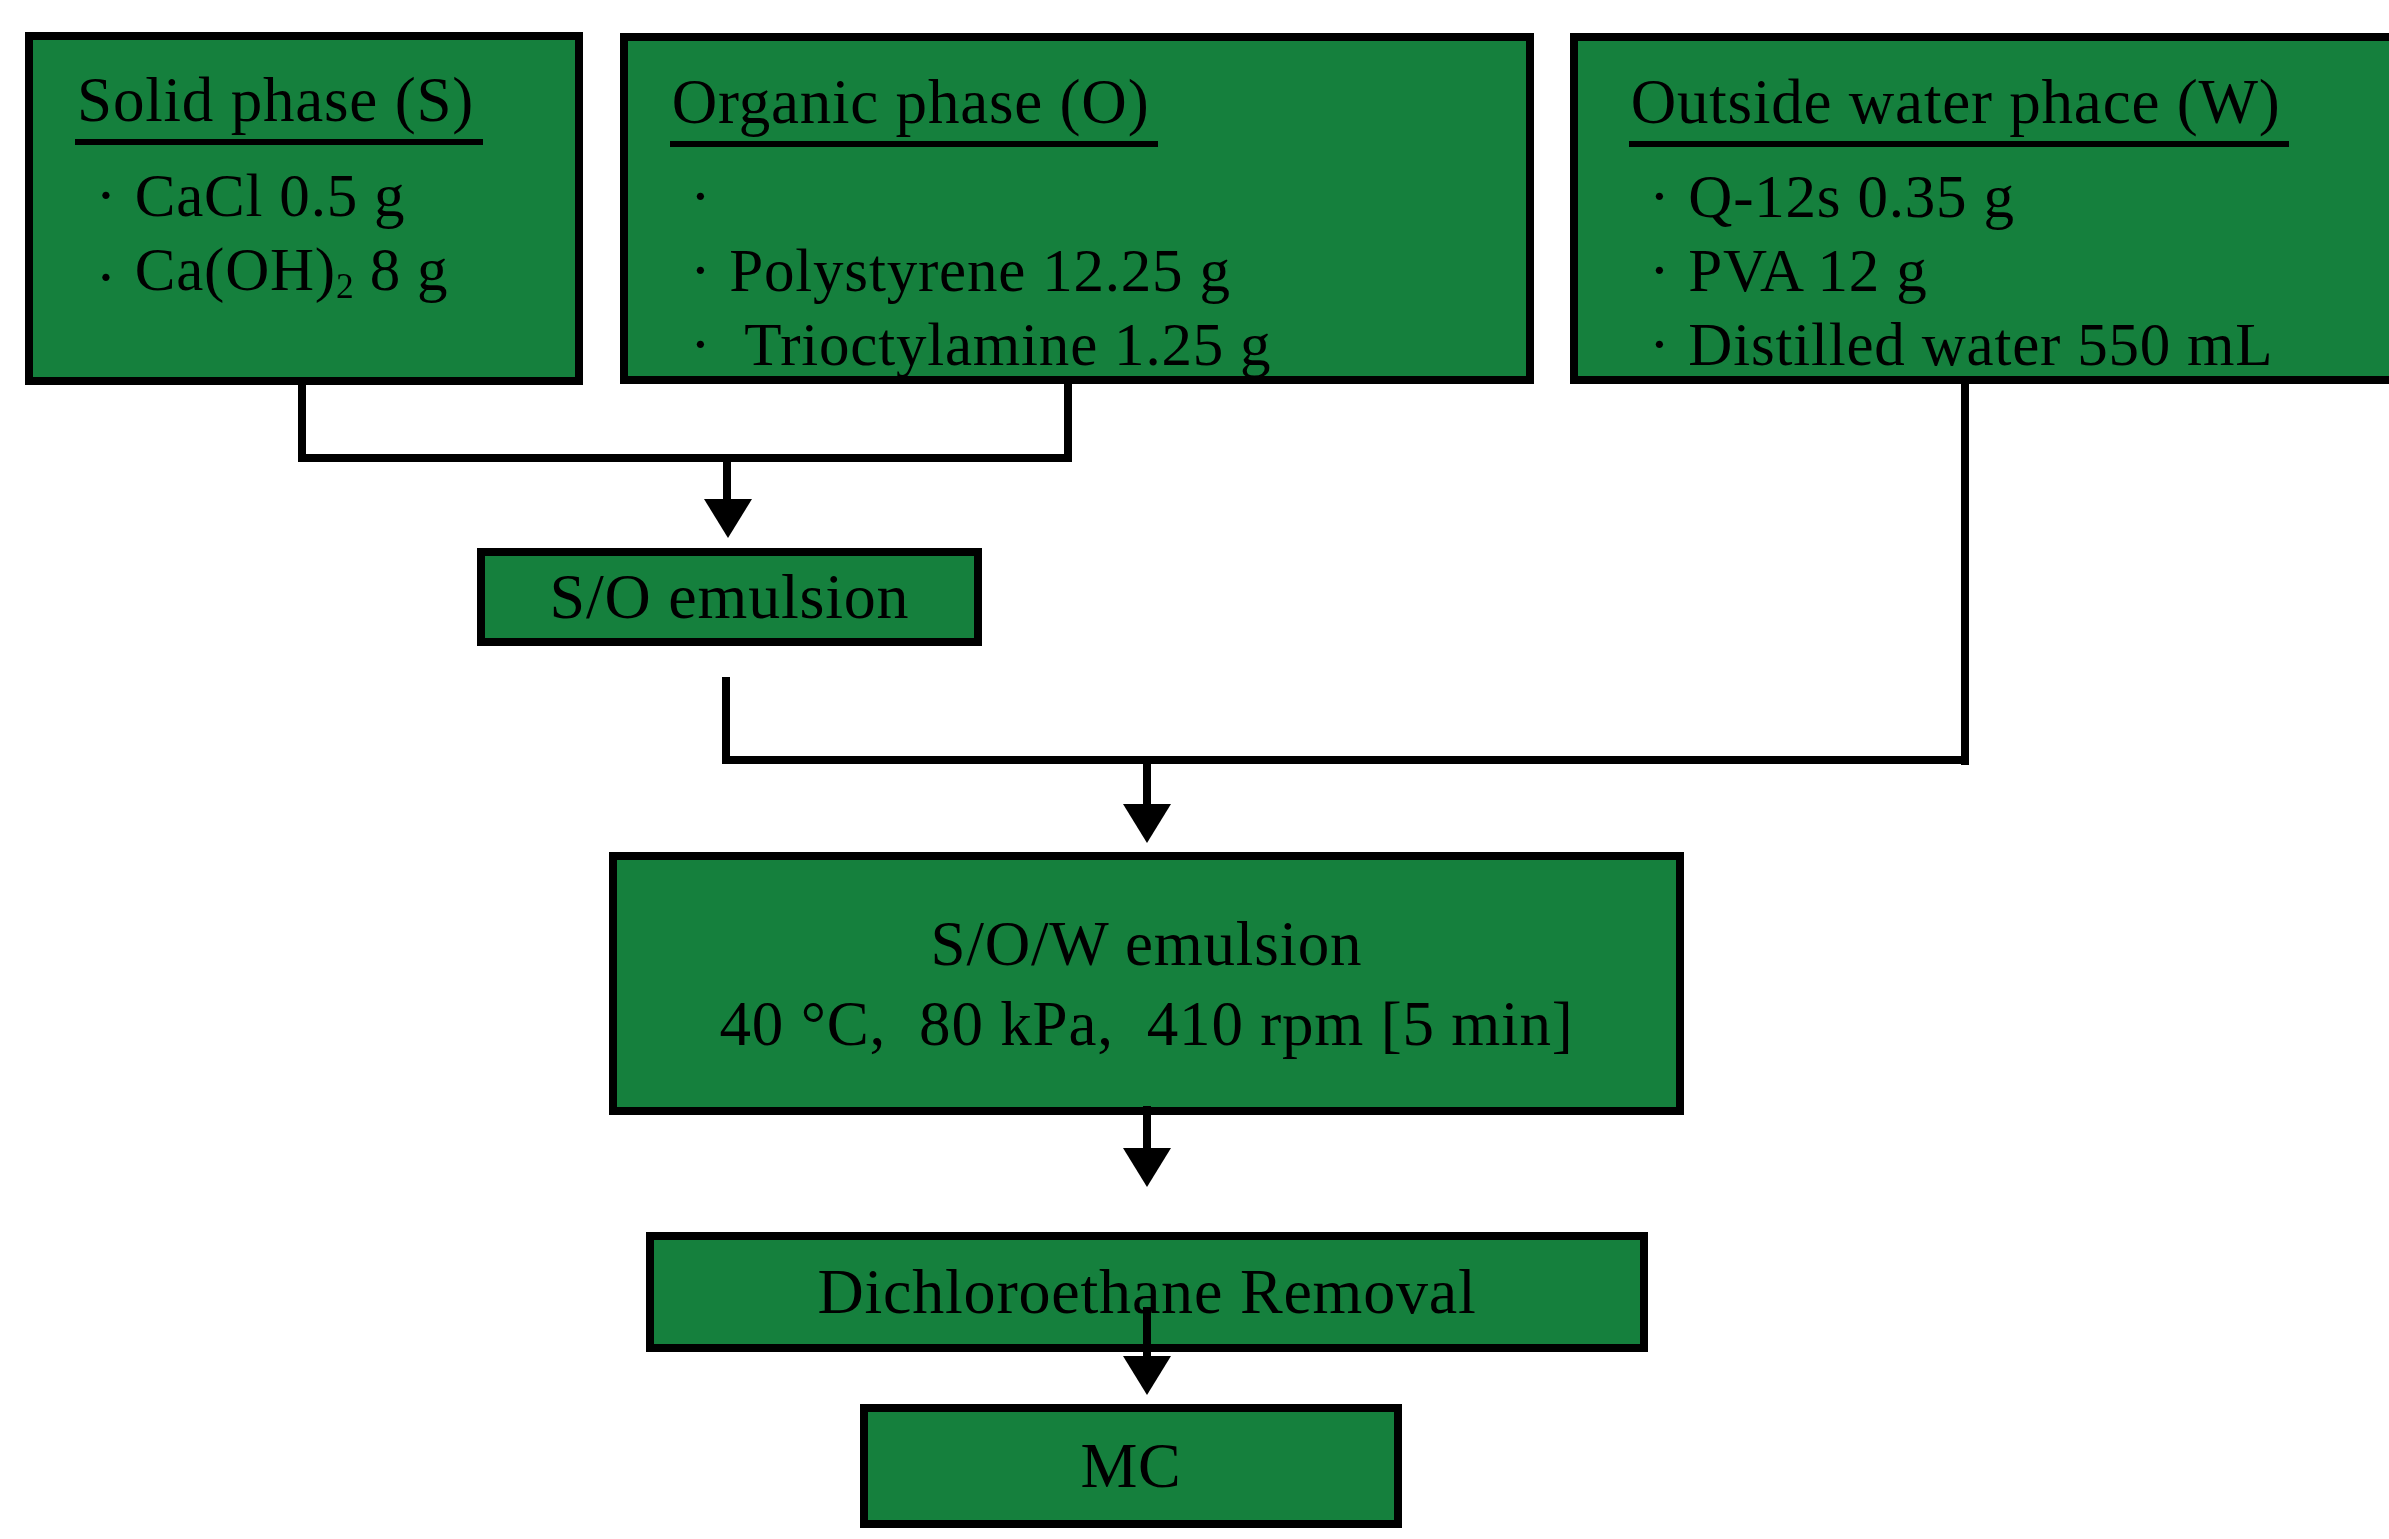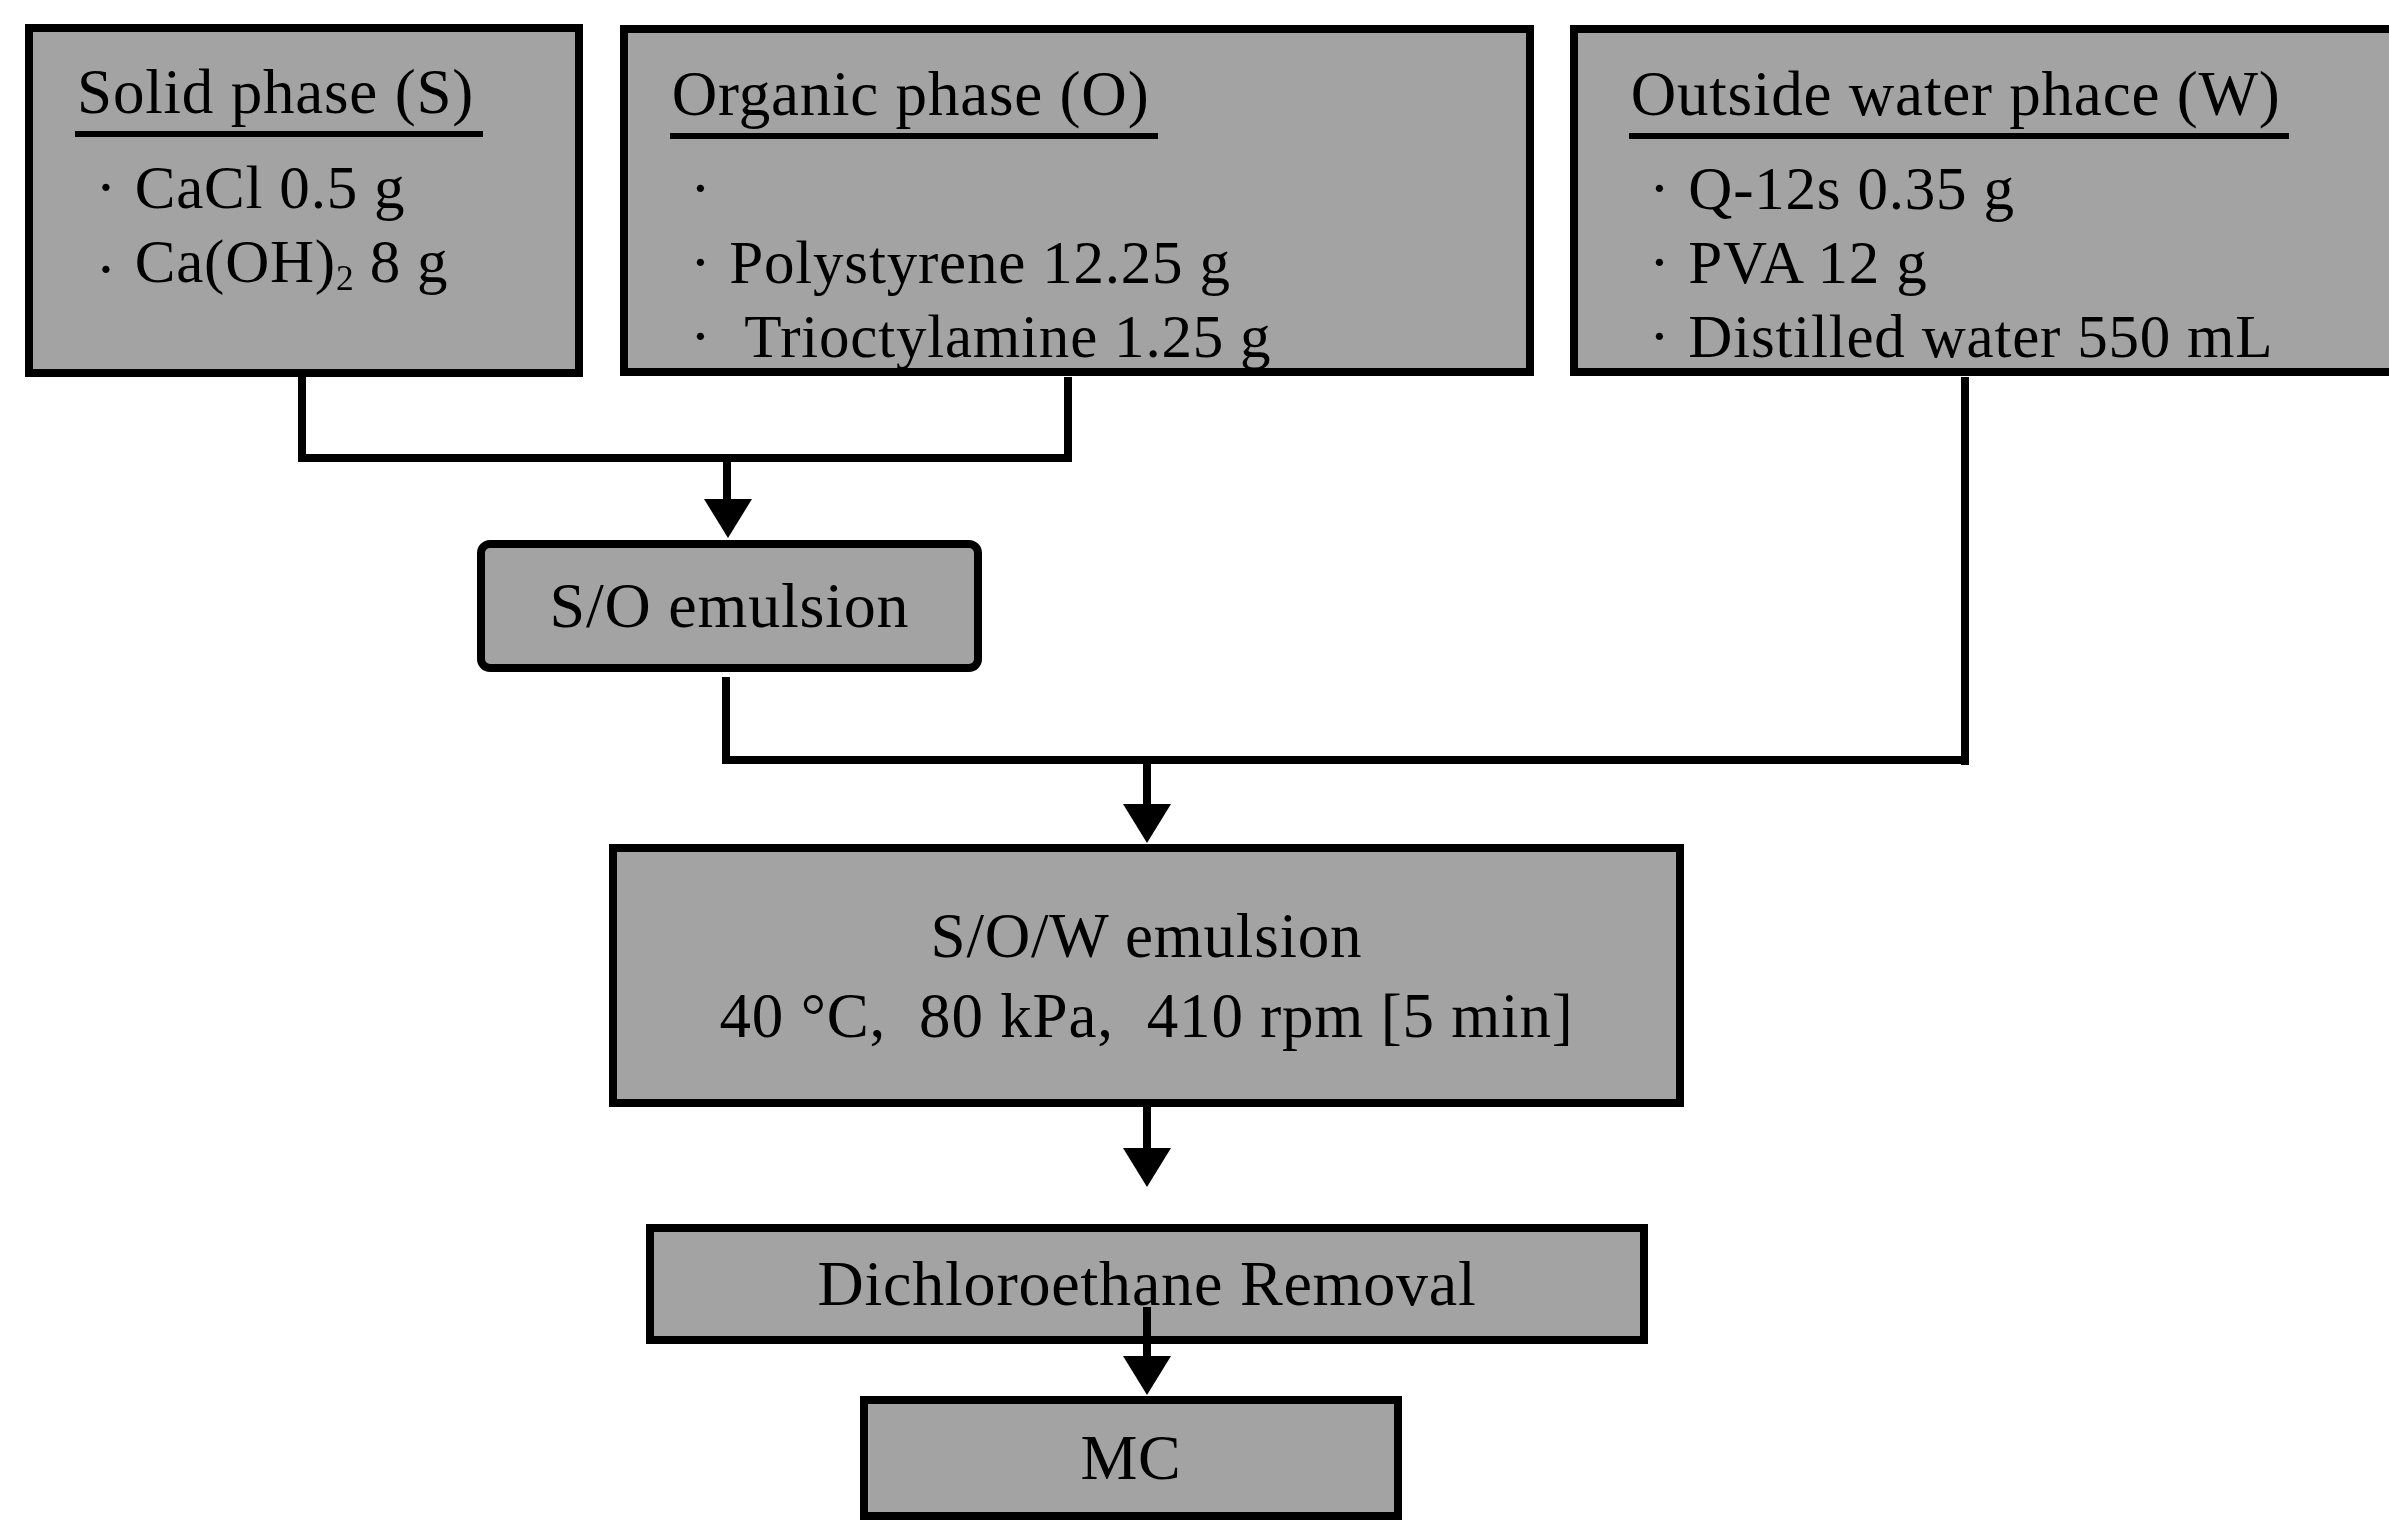--- a/index.html
+++ b/index.html
@@ -12,22 +12,23 @@
     width: 2389px;
     height: 1540px;
     background: #ffffff;
     font-family: "Liberation Serif", "DejaVu Serif", serif;
     color: #000000;
     overflow: hidden;
   }
   .box {
     position: absolute;
     border: 8.5px solid #000000;
-    background: #a3a3a3;
+    background: #15803d;
     box-sizing: border-box;
+    margin-top: 8px;
   }
   
   .phase-box { padding: 25.4px 8.5px 0 42px; }
   .title-text {
     display: inline-block;
     font-size: 63px;
     line-height: 1.12;
     letter-spacing: 0.8px;
     white-space: pre;
     border-bottom: 6.8px solid #000000;
@@ -136,21 +137,21 @@
       </div>
     </div>
   </div>
 
   <div class="line" style="left:298px; top:377px; width:7.6px; height:85px;"></div>
   <div class="line" style="left:1064px; top:377px; width:7.6px; height:85px;"></div>
   <div class="line" style="left:298px; top:454px; width:774px; height:7.6px;"></div>
   <div class="line" style="left:723px; top:454px; width:7.6px; height:49px;"></div>
   <div class="arrowhead" style="left:704px; top:499px;"></div>
 
-  <div class="box node" style="left:477px; top:540px; width:505px; height:132px;border-radius:13px;">
+  <div class="box node" style="left:477px; top:540px; width:505px; height:98px;">
     <span class="node-label">S/O emulsion</span>
   </div>
 
   <div class="line" style="left:722px; top:677px; width:7.6px; height:87px;"></div>
   <div class="line" style="left:1961px; top:377px; width:7.6px; height:388px;"></div>
   <div class="line" style="left:722px; top:756px; width:1247px; height:7.6px;"></div>
   <div class="line" style="left:1143px; top:756px; width:7.6px; height:51px;"></div>
   <div class="arrowhead" style="left:1123px; top:804px;"></div>
 
   <div class="box node" style="left:609px; top:844px; width:1075px; height:263px;">

